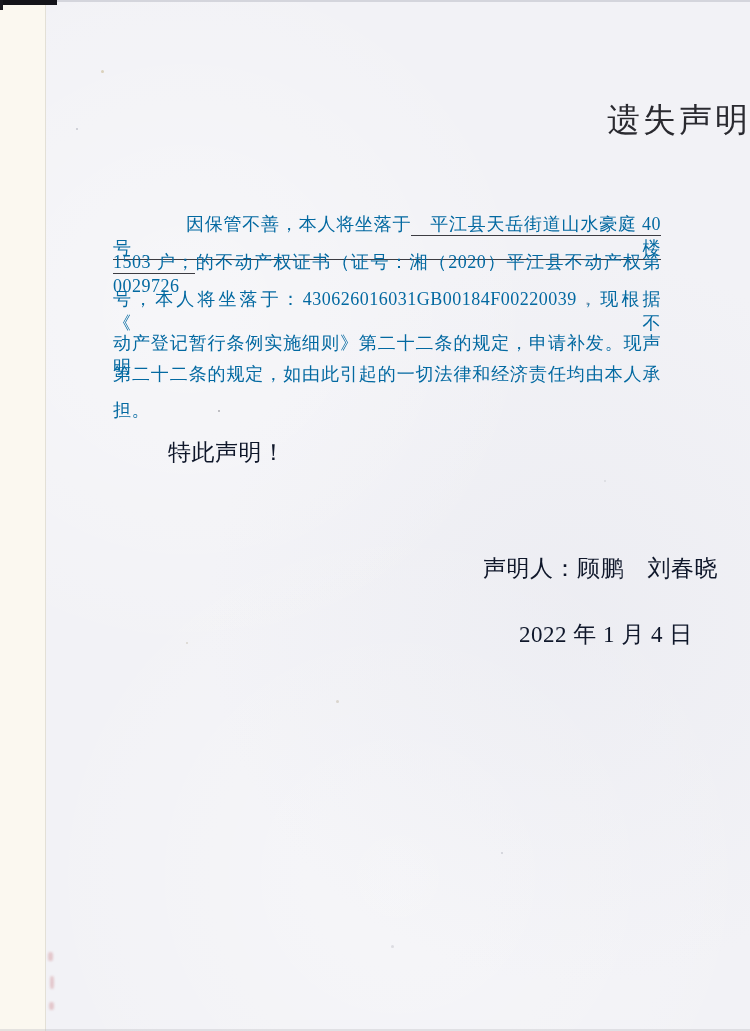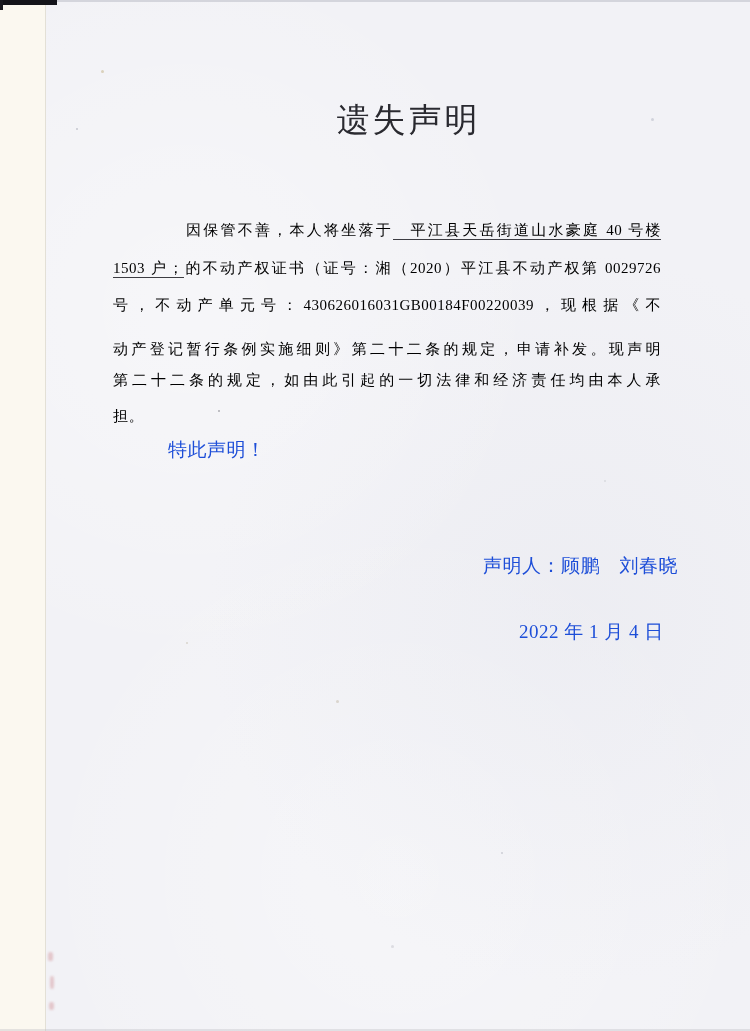--- a/index.html
+++ b/index.html
@@ -59,48 +59,48 @@
     position: absolute;
     border-radius: 50%;
     z-index: 3;
   }
   .title {
     position: absolute;
     left: 0; top: 98px;
     width: 705px;
     padding-left: 20px;
     box-sizing: border-box;
-    text-align: center;
+    text-align: right;
     font-size: 33px;
     letter-spacing: 3px;
     color: #2a2a30;
     z-index: 2;
   }
   .bline {
     position: absolute;
     left: 67px;
     width: 548px;
-    font-size: 15px;
-    line-height: 36px;
-    color: #000000;
+    font-size: 18px;
+    line-height: 24px;
+    color: #0369a1;
     letter-spacing: .5px;
     white-space: nowrap;
     z-index: 2;
   }
   .bline.just {
     white-space: normal;
     text-align: justify;
     text-align-last: justify;
     text-justify: inter-character;
   }
   .u { border-bottom: 1.5px solid #3c3c42; padding-bottom: 1px; }
   .sig, .closing, .short {
     position: absolute;
-    font-size: 19px;
-    color: #1d4ed8;
+    font-size: 23px;
+    color: #0f172a;
     letter-spacing: .5px;
     white-space: nowrap;
     z-index: 2;
   }
 </style>
 </head>
 <body>
 
 <div class="top-black-mark"></div>
 <div class="top-black-mark-tail"></div>
@@ -108,21 +108,21 @@
 <div class="bottom-hairline"></div>
 
 <div class="paper">
 
   <div class="title">遗失声明</div>
 
   <div class="bline just" style="top:212px; text-indent:73px;"><span>因保管不善，本人将坐落于</span><span class="u">　平江县天岳街道山水豪庭 40 号楼</span></div>
 
   <div class="bline just" style="top:250px;"><span class="u">1503 户；</span><span>的不动产权证书（证号：湘（2020）平江县不动产权第 0029726</span></div>
 
-  <div class="bline just" style="top:287px;">号，不动产单元号：430626016031GB00184F00220039，现根据《不</div>
+  <div class="bline just" style="top:287px;">号，本人将坐落于：430626016031GB00184F00220039，现根据《不</div>
 
   <div class="bline just" style="top:331px;">动产登记暂行条例实施细则》第二十二条的规定，申请补发。现声明</div>
 
   <div class="bline just" style="top:362px;">第二十二条的规定，如由此引起的一切法律和经济责任均由本人承</div>
 
   <div class="bline" style="top:398px;">担。</div>
 
   <div class="closing" style="left:122px; top:437px;">特此声明！</div>
 
   <div class="sig" style="left:437px; top:553px;">声明人：顾鹏　刘春晓</div>

